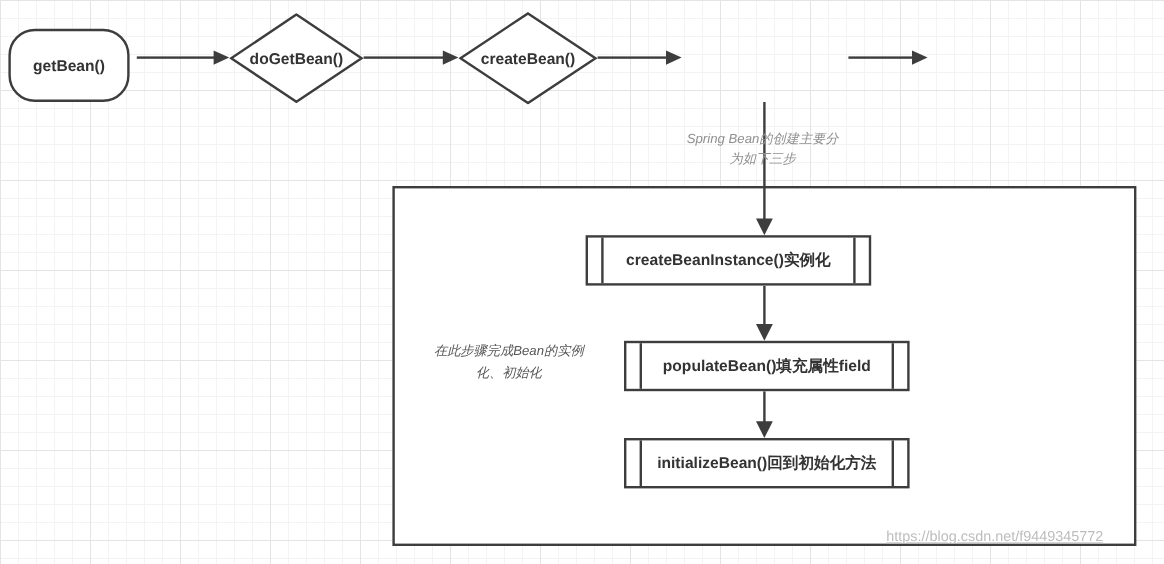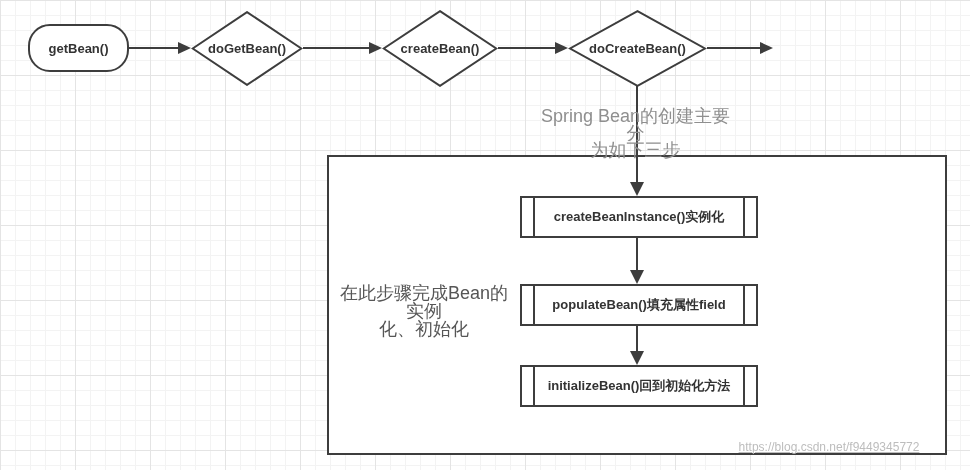--- a/index.html
+++ b/index.html
@@ -49,21 +49,21 @@
   .harrow{position:absolute;height:12px;}
   .harrow .shaft{position:absolute;left:0;right:9px;top:5px;height:2px;background:#3d3d3d;}
   .harrow .head{position:absolute;right:0;top:0;width:0;height:0;
     border-left:13px solid #3d3d3d;border-top:6px solid transparent;border-bottom:6px solid transparent;}
   .varrow{position:absolute;width:14px;}
   .varrow .shaft{position:absolute;top:0;bottom:10px;left:6px;width:2px;background:#3d3d3d;}
   .varrow .head{position:absolute;bottom:0;left:0;width:0;height:0;
     border-top:14px solid #3d3d3d;border-left:7px solid transparent;border-right:7px solid transparent;}
   .note{
     position:absolute;text-align:center;
-    font-size:18px;line-height:17px;white-space:pre-line;
+    font-size:11px;line-height:17px;white-space:pre-line;font-style:italic;
   }
   .note-top{color:#8f8f8f;}
   .note-left{color:#565656;line-height:18px;}
   .watermark{
     position:absolute;
     font-size:12px;color:#bdbdbd;text-decoration:underline;
     white-space:nowrap;text-align:center;
   }
 </style>
 </head>
@@ -101,47 +101,41 @@
   <div class="varrow" style="left:630px;top:326px;height:39px;">
     <div class="shaft"></div>
     <div class="head"></div>
   </div>
 
   <div class="note note-top" style="left:538px;top:108px;width:195px;">Spring Bean的创建主要分
 为如下三步</div>
   <div class="note note-left" style="left:338px;top:284px;width:172px;">在此步骤完成Bean的实例
 化、初始化</div>
 
-  <div class="stadium" style="left:28px;top:24px;width:101px;height:48px;">
+  <div class="stadium" style="left:7px;top:24px;width:101px;height:61px;">
     <span class="node-label">getBean()</span>
   </div>
 
   <div class="diamond" style="left:382px;top:10px;width:116px;height:77px;">
     <svg viewBox="0 0 100 100" preserveAspectRatio="none">
       <polygon points="50,1.5 98.5,50 50,98.5 1.5,50" fill="#ffffff" stroke="#3d3d3d" stroke-width="2" vector-effect="non-scaling-stroke"></polygon>
     </svg>
     <span class="node-label">createBean()</span>
   </div>
 
   <div class="diamond" style="left:191px;top:11px;width:112px;height:75px;">
     <svg viewBox="0 0 100 100" preserveAspectRatio="none">
       <polygon points="50,1.5 98.5,50 50,98.5 1.5,50" fill="#ffffff" stroke="#3d3d3d" stroke-width="2" vector-effect="non-scaling-stroke"></polygon>
     </svg>
     <span class="node-label">doGetBean()</span>
   </div>
 
-  <div class="diamond" style="left:568px;top:10px;width:139px;height:77px;">
-    <svg viewBox="0 0 100 100" preserveAspectRatio="none">
-      <polygon points="50,1.5 98.5,50 50,98.5 1.5,50" fill="#ffffff" stroke="#3d3d3d" stroke-width="2" vector-effect="non-scaling-stroke"></polygon>
-    </svg>
-    <span class="node-label">doCreateBean()</span>
-  </div>
 
 
-  <div class="step-box" style="left:520px;top:196px;width:238px;height:42px;">
+  <div class="step-box" style="left:488px;top:196px;width:238px;height:42px;">
     <div class="side-bars"></div>
     <span class="node-label">createBeanInstance()实例化</span>
   </div>
   <div class="step-box" style="left:520px;top:365px;width:238px;height:42px;">
     <div class="side-bars"></div>
     <span class="node-label">initializeBean()回到初始化方法</span>
   </div>
   <div class="step-box" style="left:520px;top:284px;width:238px;height:42px;">
     <div class="side-bars"></div>
     <span class="node-label">populateBean()填充属性field</span>

